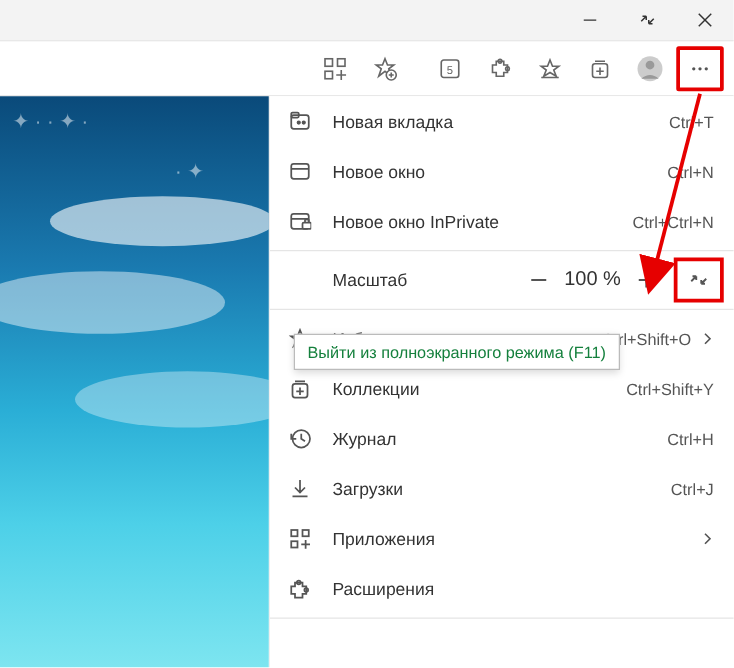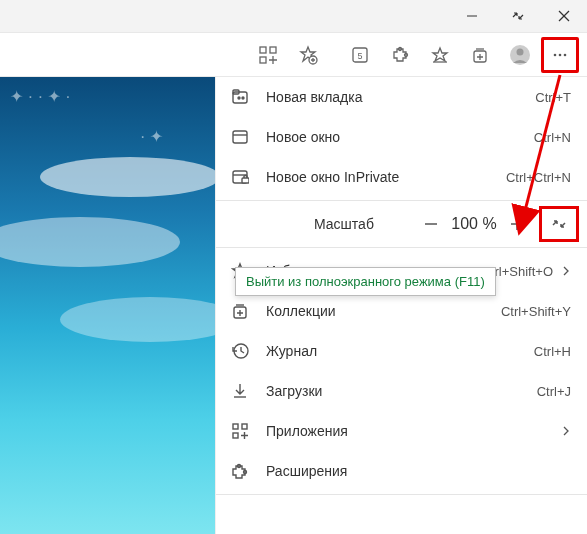--- a/index.html
+++ b/index.html
@@ -12,21 +12,21 @@
 .content { display: flex; height: calc(100% - 77px); }
 .left-img { width: 215px; height: 100%; background: linear-gradient(180deg, #0a4a7a 0%, #1a7ab0 30%, #2aaed6 55%, #4dd0e8 75%, #7de5f0 100%); position: relative; overflow: hidden; }
 .cloud { position: absolute; background: rgba(255,255,255,0.6); border-radius: 50%; }
 .menu { flex: 1; background: #fff; display: flex; flex-direction: column; font-size: 14px; border-left: 1px solid #eee; }
 .menu-item { height: 40px; display: flex; align-items: center; padding: 0 16px 0 14px; color: #333; position: relative; }
 .menu-item .ico { width: 20px; height: 20px; margin-right: 16px; display: flex; align-items: center; justify-content: center; color: #555; }
 .menu-item .lbl { flex: 1; }
 .menu-item .shc { color: #555; font-size: 13px; }
 .menu-item .chev { margin-left: 8px; color: #555; }
 .sep { height: 1px; background: #e5e5e5; margin: 3px 0; }
-.zoom-row { height: 40px; display: flex; align-items: center; padding: 0 8px 0 50px; color: #333; margin-left: 48px; }
+.zoom-row { height: 40px; display: flex; align-items: center; padding: 0 8px 0 50px; color: #333; }
 .zoom-row .lbl { flex: 1; }
 .zoom-btn { width: 36px; height: 36px; display: flex; align-items: center; justify-content: center; color: #555; }
 .zoom-val { width: 50px; text-align: center; font-size: 16px; }
 .fs-btn { width: 40px; height: 36px; display: flex; align-items: center; justify-content: center; border: 3px solid #e60000; margin-left: 4px; }
 .tooltip { position: absolute; top: 267px; left: 235px; background: #fff; border: 1px solid #bbb; padding: 6px 10px; font-size: 13px; color: #15803d; z-index: 10; white-space: nowrap; box-shadow: 0 2px 6px rgba(0,0,0,0.15); }
 .arrow-svg { position: absolute; top: 70px; left: 510px; z-index: 20; pointer-events: none; }
 .fav-cut { position: relative; }
 svg { display: block; }
 </style>
 </head>

